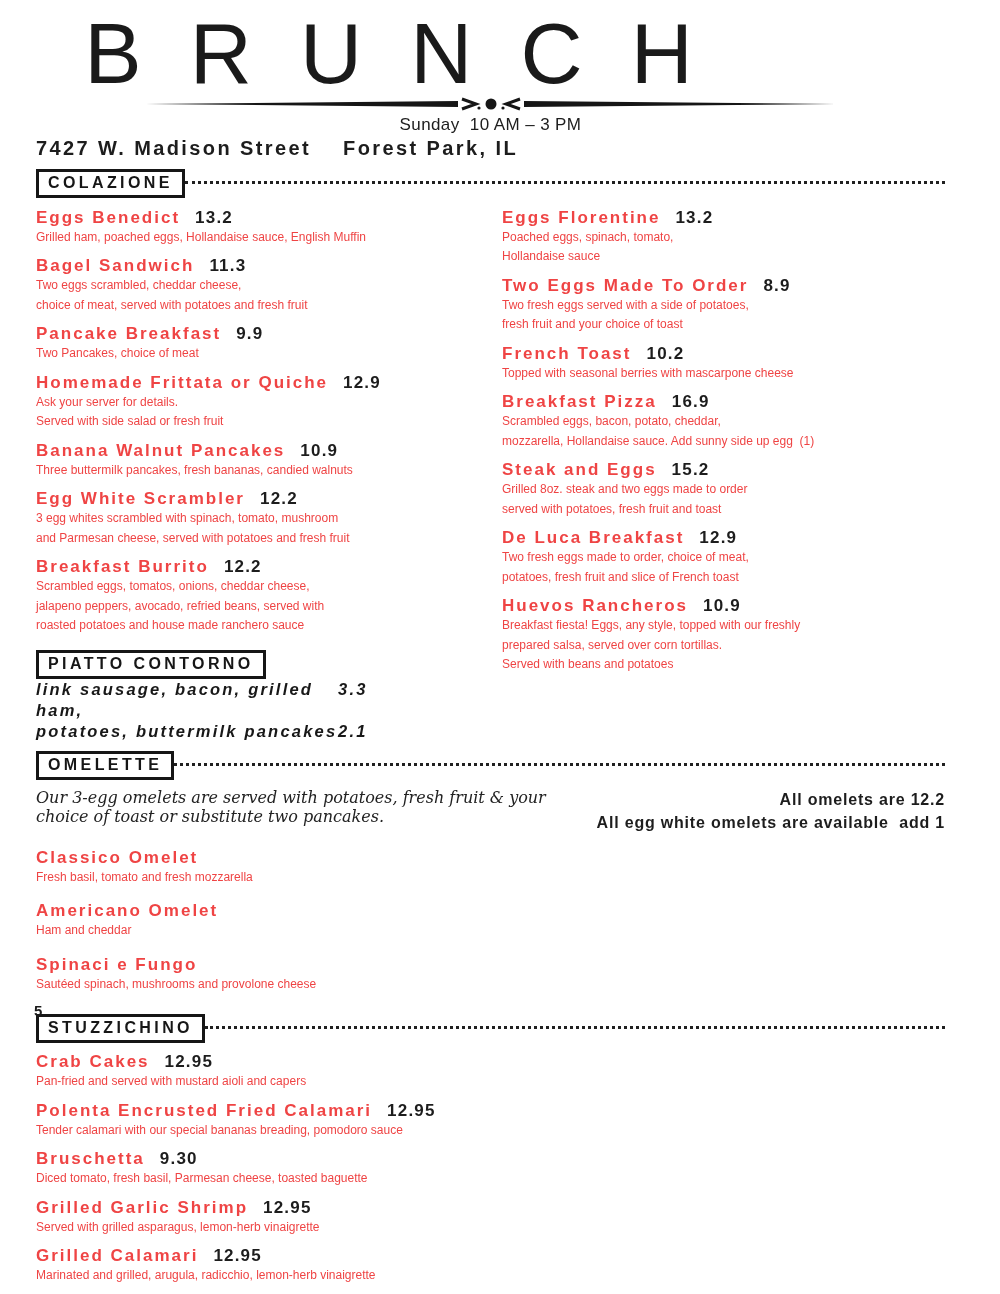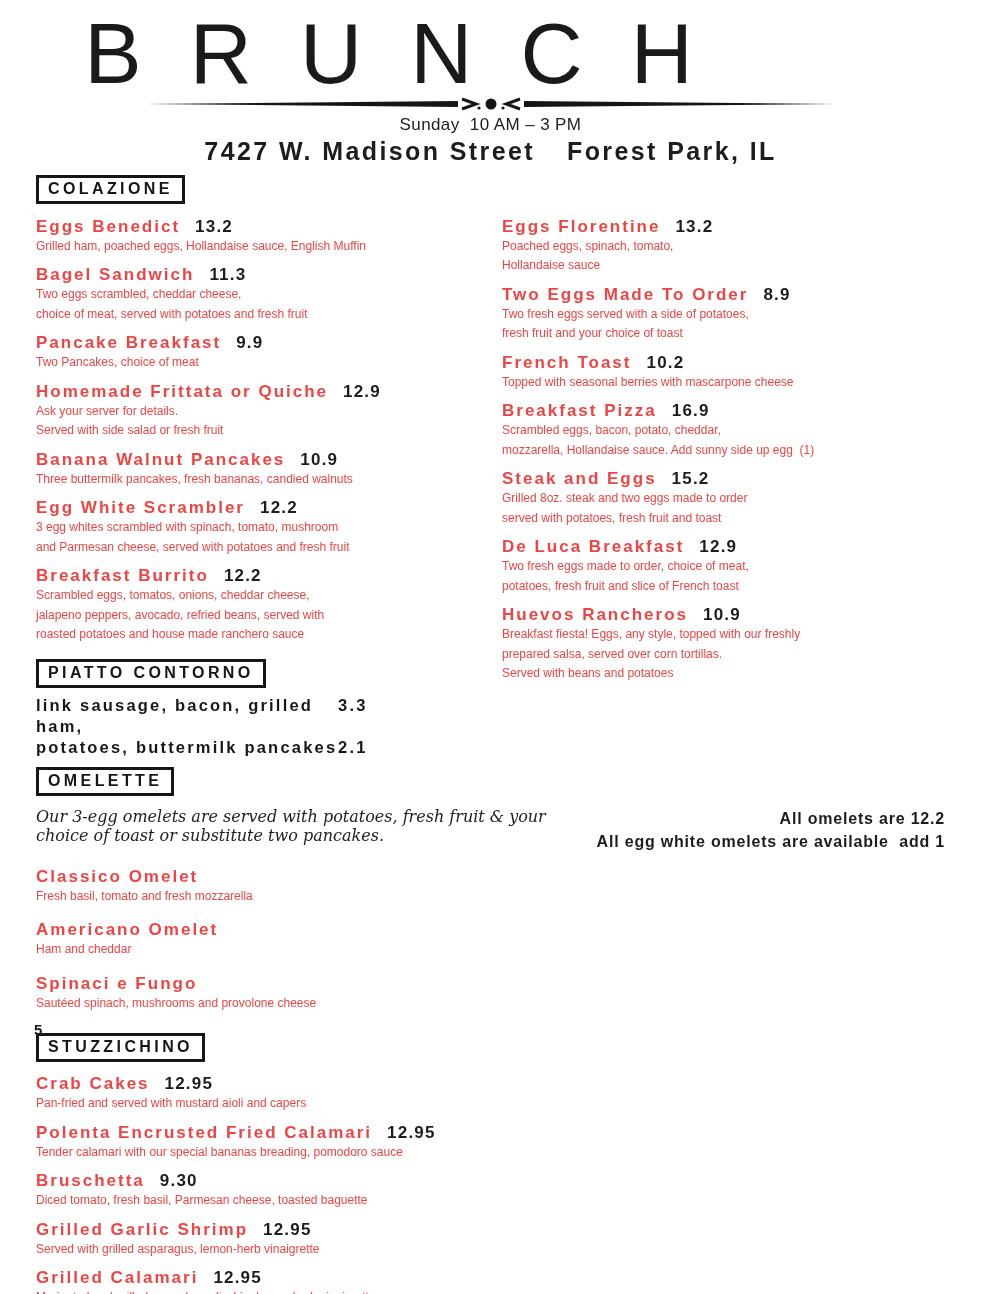--- a/index.html
+++ b/index.html
@@ -6,42 +6,42 @@
   body{width:1000px;height:1294px;overflow:hidden;color:#1d1d1d;
        font-family:"Liberation Sans", sans-serif;}
   .page{box-sizing:border-box;width:1000px;height:1294px;padding:10px 55px 0 36px;}
 
   
   .title{font-size:86px;line-height:1.02;font-weight:300;
          letter-spacing:0.56em;padding-left:0.56em;color:#1a1a1a;}
   .divider{display:flex;justify-content:center;margin-top:-2px;}
   .hours{text-align:center;font-weight:normal;font-size:17px;letter-spacing:0.4px;
          margin-top:3px;white-space:pre;}
-  .address{text-align:center;font-weight:bold;font-size:25px;letter-spacing:2.4px;margin-top:2px;}
+  .address{font-weight:bold;font-size:20px;letter-spacing:2.4px;margin-top:2px;}
   .address .city{margin-left:32px;}
 
   
-  .sec{display:flex;align-items:flex-start;margin-top:9px;flex-direction:column;}
+  .sec{display:flex;align-items:center;margin-top:9px;}
   .sec-box{border:3px solid #161616;padding:3px 9px 4px;font-weight:bold;font-size:16px;
            letter-spacing:3.4px;line-height:1;white-space:nowrap;color:#161616;}
   .sec-dots{flex:1 1 auto;height:0;border-bottom:3px dotted #202020;transform:translateY(-1px);}
 
   
   .cols{display:grid;grid-template-columns:466px 1fr;margin-top:1px;}
 
   
   .item{margin-top:8px;}
   .item-head{line-height:21px;}
   .item-name{font-weight:bold;font-size:17px;letter-spacing:2px;color:#ef4444;white-space:pre-wrap;}
   .item-price{font-weight:bold;font-size:17px;letter-spacing:1.2px;margin-left:15px;}
   .item-desc{font-size:12px;line-height:19.5px;color:#ef4444;white-space:pre-wrap;}
 
   
   .piatto-box{margin-top:14px;}
-  .sides{margin-top:7px;}
+  .sides{font-style:italic;}
   .side-row{display:flex;font-weight:bold;font-size:16.5px;letter-spacing:2.2px;line-height:21px;color:#181818;}
   .side-name{width:302px;}
 
   
   .om-note-row{display:flex;justify-content:space-between;align-items:flex-start;margin-top:8px;}
   .om-note{font-family:"DejaVu Serif", serif;font-style:italic;font-size:16px;color:#222;}
   .om-right{text-align:right;font-weight:bold;font-size:16px;letter-spacing:0.8px;line-height:23px;}
   .om-right div{white-space:pre;}
   .om-items .item{margin-top:13px;}
 

